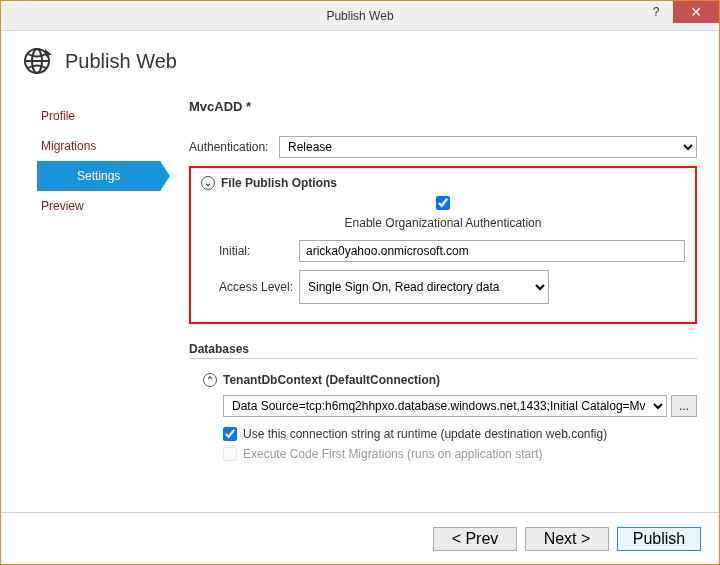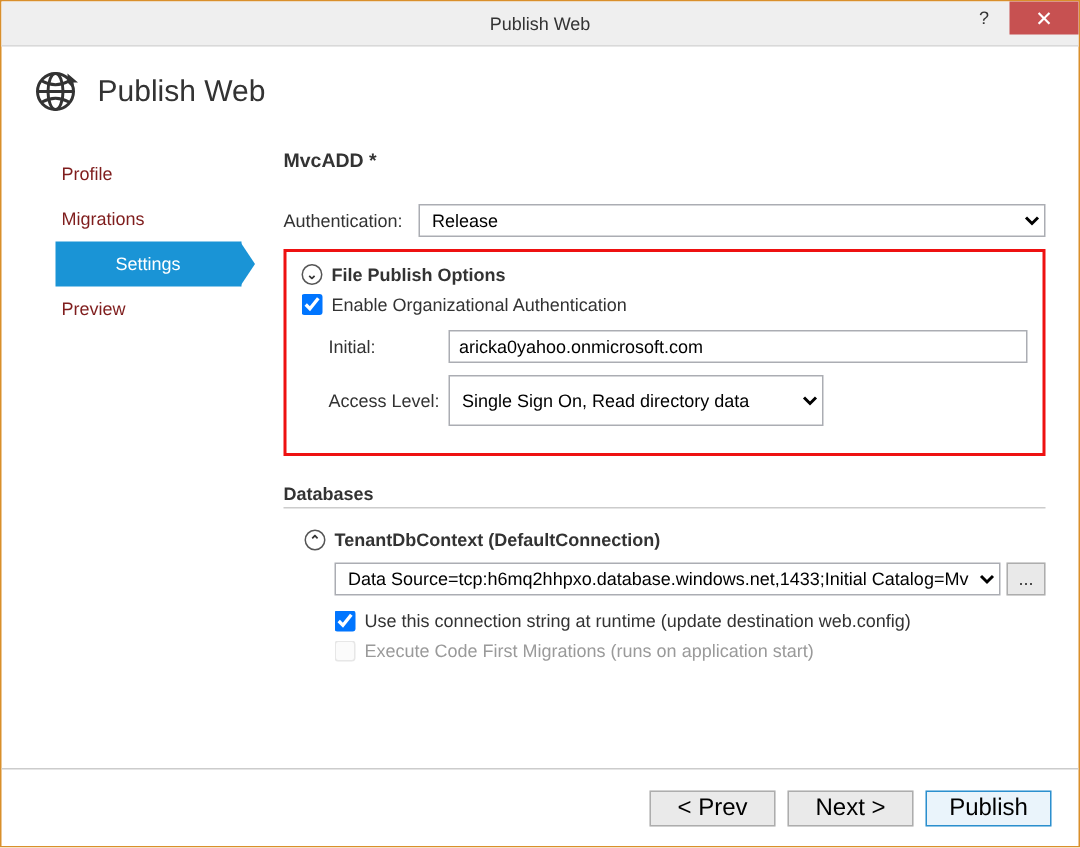--- a/index.html
+++ b/index.html
@@ -75,21 +75,21 @@
   }
   .expander-hdr {
     display: flex; align-items: center; gap: 6px; font-weight: 600; font-size: 12px;
     margin-bottom: 6px;
   }
   .expander-icon {
     width: 14px; height: 14px; border: 1px solid #555; border-radius: 50%;
     display: inline-flex; align-items: center; justify-content: center;
     font-size: 9px; line-height: 1; color: #333;
   }
-  .chk-row { display: flex; align-items: flex-end; gap: 6px; margin: 4px 0 10px 0; }
+  .chk-row { display: flex; align-items: center; gap: 6px; margin: 4px 0 10px 0; flex-direction: column; }
   input[type=checkbox] { width: 14px; height: 14px; margin: 0; }
   .field-row { display: flex; align-items: center; margin-bottom: 8px; padding-left: 18px; }
   .field-label { width: 80px; }
   input[type=text] {
     flex: 1; height: 22px; border: 1px solid #abadb3; padding: 0 6px; font-size: 12px;
   }
   select.access {
     width: 250px; height: 34px; border: 1px solid #abadb3; font-size: 12px; padding: 0 4px; background: #fff;
   }
   .section-hdr {

